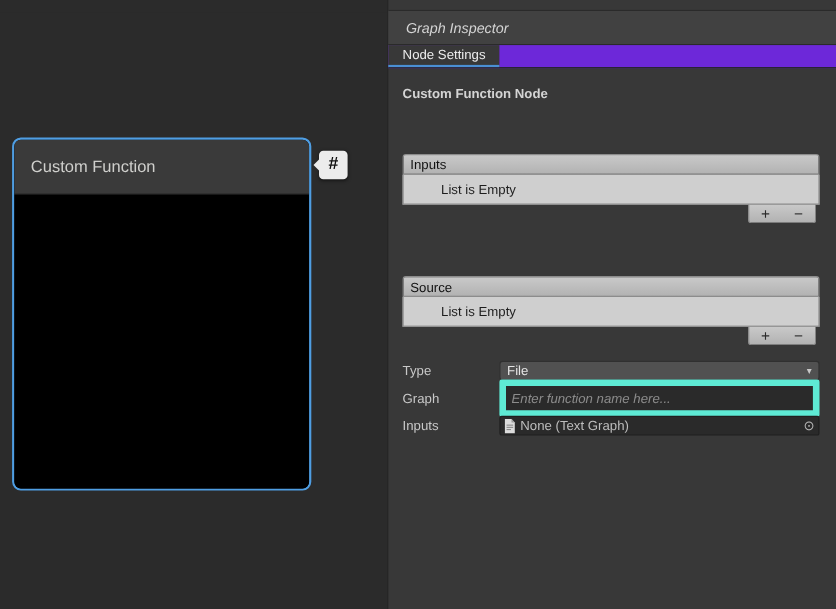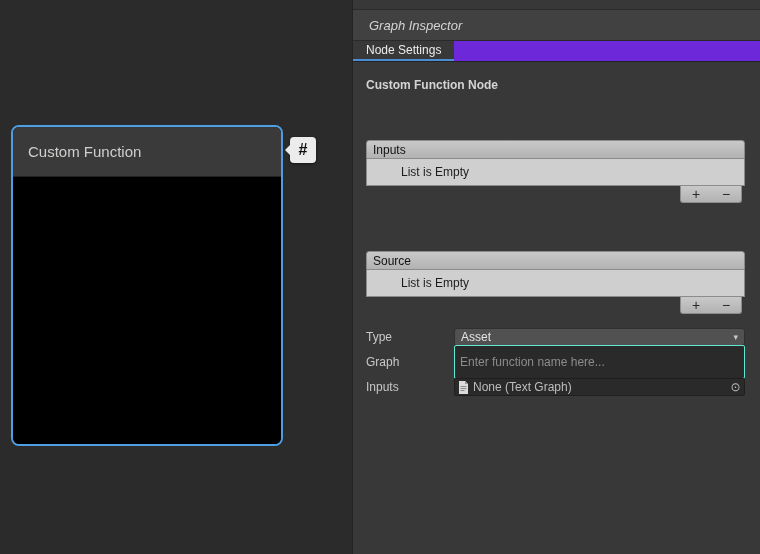--- a/index.html
+++ b/index.html
@@ -100,23 +100,23 @@
   .dropdown {
     flex:1; height:18px; background:#515151;
     border:1px solid #303030; border-radius:3px;
     display:flex; align-items:center; padding:0 6px;
     font-size:12px; color:#e4e4e4;
   }
   .dropdown-arrow { margin-left:auto; font-size:9px; color:#c8c8c8; }
 
   .textfield {
     flex:1; height:34px; background:#2a2a2a;
-    border:1px solid #5eead4; border-radius:2px;
+    border:6px solid #5eead4; border-radius:2px;
     font-size:12px; color:#dddddd; padding:0 5px;
-    font-family:"Liberation Sans", sans-serif; outline:none;
+    font-family:"Liberation Sans", sans-serif; outline:none;font-style:italic;
   }
   .textfield::placeholder { color:#8c8c8c; }
 
   .objfield {
     flex:1; height:18px; background:#2a2a2a;
     border:1px solid #1f1f1f; border-radius:2px;
     display:flex; align-items:center; padding-left:3px;
   }
   .obj-icon { width:11px; height:13px; margin-right:4px; flex-shrink:0; }
   .obj-text { font-size:12px; color:#bdbdbd; white-space:nowrap; }
@@ -184,21 +184,21 @@
         <div class="rlist-btn">+</div>
         <div class="rlist-btn">−</div>
       </div>
     </div>
 
     <div class="fields">
 
       <div class="field-row">
         <div class="field-label">Type</div>
         <div class="dropdown">
-          <span>Asset</span>
+          <span>File</span>
           <span class="dropdown-arrow">▾</span>
         </div>
       </div>
 
       <div class="field-row">
         <div class="field-label">Graph</div>
         <input class="textfield" type="text" placeholder="Enter function name here..." style="">
       </div>
 
       <div class="field-row">

